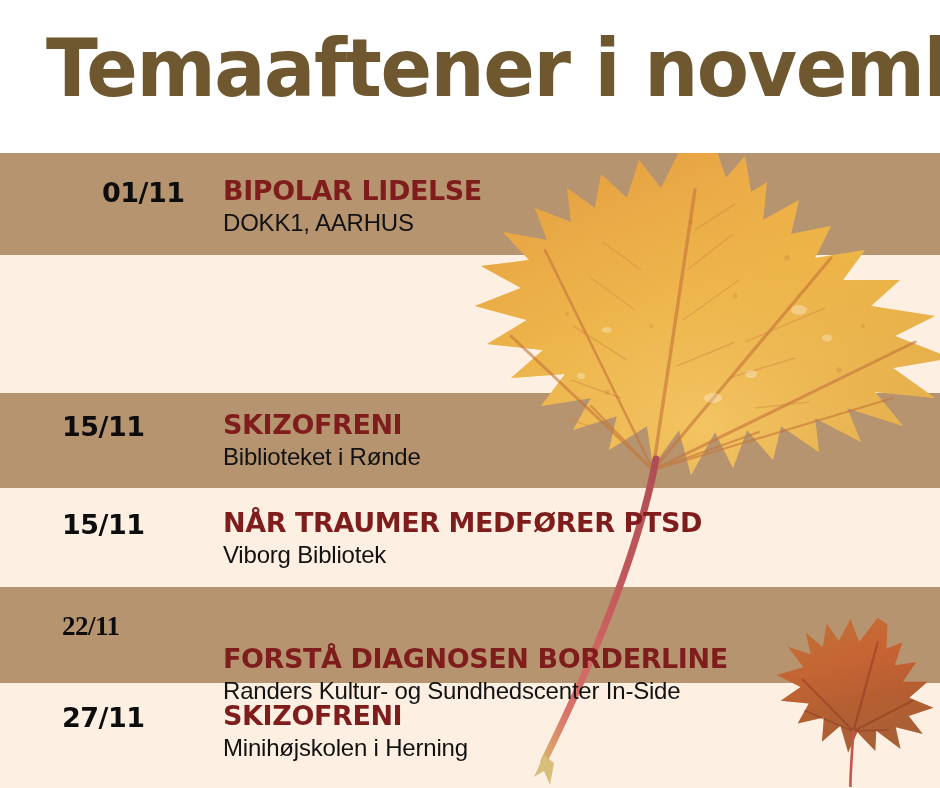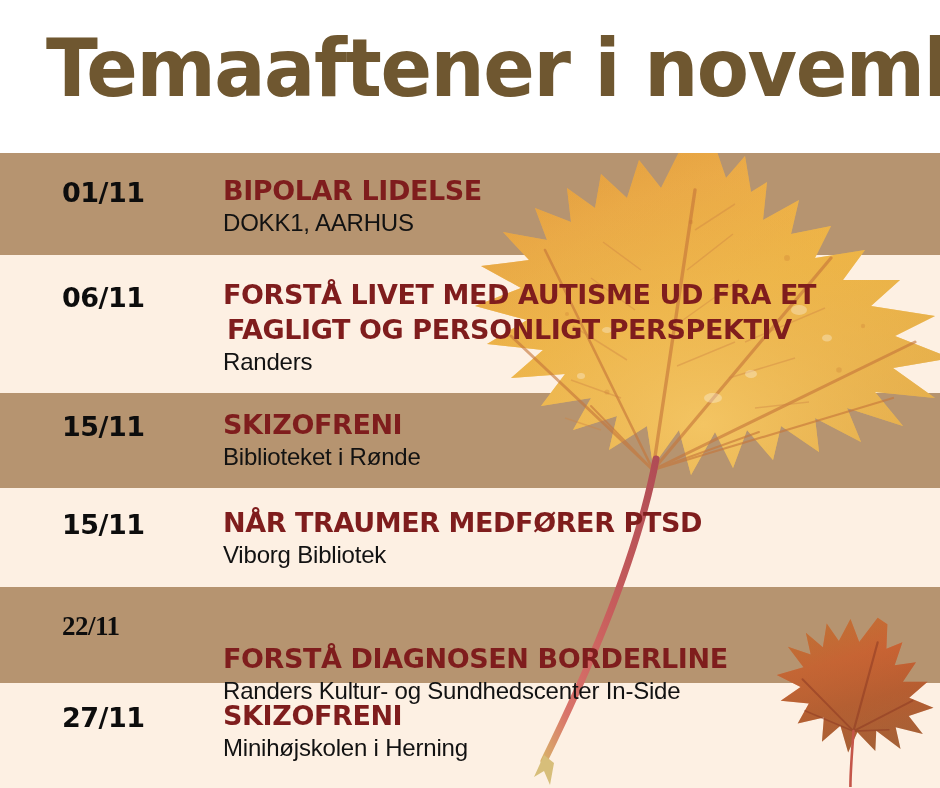--- a/index.html
+++ b/index.html
@@ -65,21 +65,21 @@
     letter-spacing:-0.4px;color:#7f1d1d;
     margin:0;
   }
   .row .ev-title .l2{display:block;padding-left:4px;}
   .row .ev-place{
     font-family:"Liberation Sans", sans-serif;
     font-weight:400;font-size:24px;line-height:30px;
     color:#121212;margin:0;letter-spacing:-0.2px;
   }
 
-  .r1 .date{top:24px;}  .r1 .info{top:20px;}
+  .r1 .date{top:24px;margin-left:40px;}  .r1 .info{top:20px;}
   .r2 .date{top:27px;}  .r2 .info{top:22px;}
   .r3 .date{top:18px;}  .r3 .info{top:14px;}
   .r4 .date{top:21px;}  .r4 .info{top:17px;}
   .r5 .date{top:23px;font-family:Liberation Serif, serif;}  .r5 .info{top:19px;margin-top:35px;}
   .r6 .date{top:19px;}  .r6 .info{top:15px;}
 </style>
 </head>
 <body>
 
 <div id="poster">
@@ -245,30 +245,20 @@
   <div class="rows">
 
     <div class="row r1" style="top:153px;height:102px;">
       <div class="date">01/11</div>
       <div class="info">
         <div class="ev-title">BIPOLAR LIDELSE</div>
         <div class="ev-place">DOKK1, AARHUS</div>
       </div>
     </div>
 
-    <div class="row r2" style="top:255px;height:138px;">
-      <div class="date">06/11</div>
-      <div class="info">
-        <div class="ev-title">
-          <span>FORSTÅ LIVET MED AUTISME UD FRA ET</span>
-          <span class="l2">FAGLIGT OG PERSONLIGT PERSPEKTIV</span>
-        </div>
-        <div class="ev-place">Randers</div>
-      </div>
-    </div>
 
     <div class="row r3" style="top:393px;height:95px;">
       <div class="date">15/11</div>
       <div class="info">
         <div class="ev-title">SKIZOFRENI</div>
         <div class="ev-place">Biblioteket i Rønde</div>
       </div>
     </div>
 
     <div class="row r4" style="top:488px;height:99px;">

